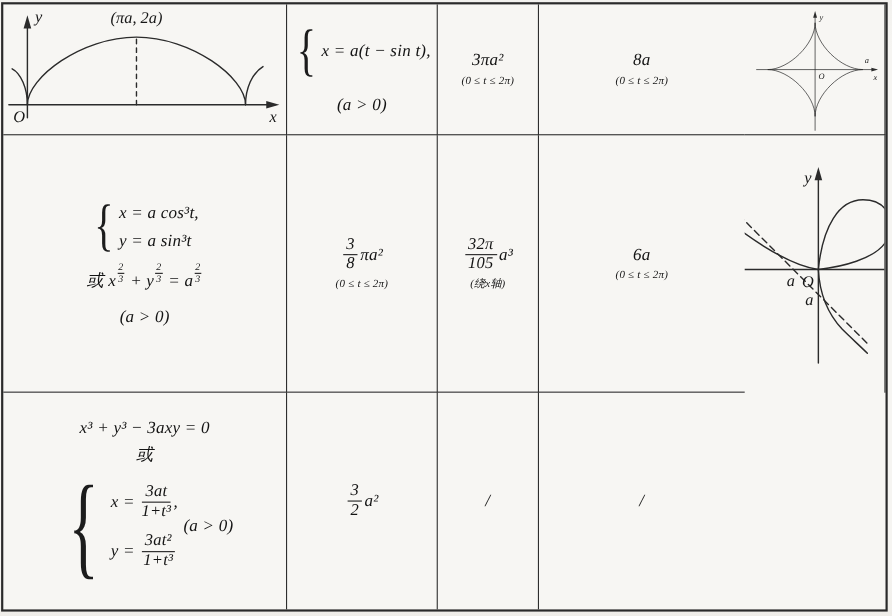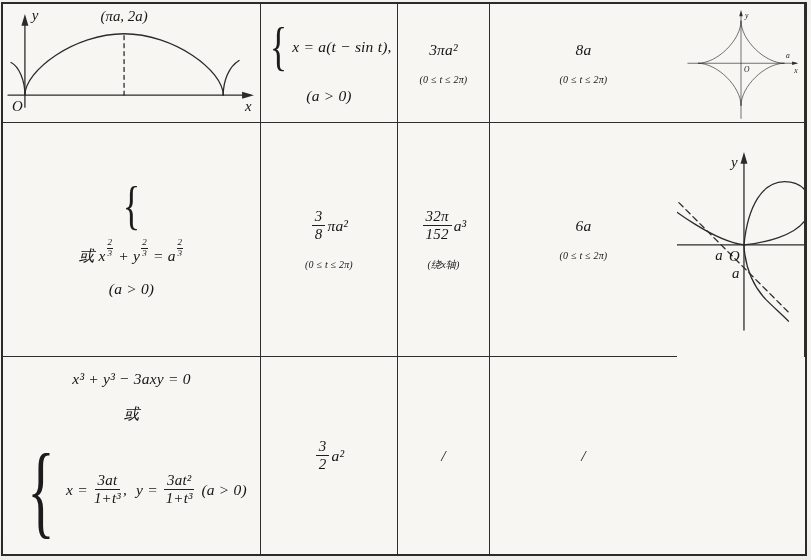--- a/index.html
+++ b/index.html
@@ -36,23 +36,23 @@
   .figcell{justify-content:center;padding:0;}
   svg{display:block;}
   .fig-stroke{stroke:#2b2b2b;stroke-width:1.3;fill:none;stroke-linecap:round;}
   .fig-fill{fill:#2b2b2b;stroke:none;}
   .fig-label{font-family:"Liberation Serif",serif;font-style:italic;font-size:15px;fill:#171717;}
   .math{
     font-size:15.5px;font-style:italic;color:#141414;
     letter-spacing:.2px;line-height:1.25;text-align:center;
   }
   .range{font-size:10px;}
-  .vstack{display:flex;flex-direction:column;align-items:center;gap:15px;}
+  .vstack{display:flex;flex-direction:column;align-items:center;gap:4px;}
   .sys{display:flex;align-items:center;}
-  .sys-lines{display:flex;flex-direction:row;gap:7px;align-items:flex-start;}
+  .sys-lines{display:flex;flex-direction:column;gap:7px;align-items:flex-start;}
   .brace{
     font-family:"Liberation Serif",serif;color:#1c1c1c;
     line-height:1;font-style:normal;
   }
   .brace-2{font-size:52px;transform:scaleX(.7);margin-right:1px;}
   .brace-3{font-size:104px;transform:scaleX(.55);margin-right:0;}
   .fracline{display:inline-flex;align-items:center;justify-content:center;}
   .fracline > span{white-space:pre;}
   .ifrac{
     display:inline-flex;flex-direction:column;align-items:center;
@@ -129,20 +129,24 @@
       <text class="fig-label" x="135" y="134">O</text>
       <text class="fig-label" x="234" y="136">x</text>
       <text class="fig-label" x="137" y="28">y</text>
     </svg>
   </div>
 
   <div class="cell">
     <div class="vstack gap13">
       <div class="sys">
         <span class="brace brace-2">{</span>
+        <div class="sys-lines">
+          <span class="math">x = a cos³t,</span>
+          <span class="math">y = a sin³t</span>
+        </div>
       </div>
       <div class="math fracline">
         <span>或 x</span>
             <span class="supfrac"><span class="sn">2</span><span>3</span></span>
             <span> + y</span>
             <span class="supfrac"><span class="sn">2</span><span>3</span></span>
             <span> = a</span>
             <span class="supfrac"><span class="sn">2</span><span>3</span></span>
       </div>
       <span class="math">(a &gt; 0)</span>
@@ -155,21 +159,21 @@
         <span class="ifrac"><span class="fn">3</span><span>8</span></span>
             <span>πa²</span>
       </span>
       <span class="math range">(0 ≤ t ≤ 2π)</span>
     </div>
   </div>
 
   <div class="cell">
     <div class="vstack">
       <span class="math fracline">
-        <span class="ifrac"><span class="fn">32π</span><span>152</span></span>
+        <span class="ifrac"><span class="fn">32π</span><span>105</span></span>
             <span>a³</span>
       </span>
       <span class="math range">(绕x轴)</span>
     </div>
   </div>
 
   <div class="cell lastcol">
     <div class="vstack">
       <span class="math">6a</span>
       <span class="math range">(0 ≤ t ≤ 2π)</span>

